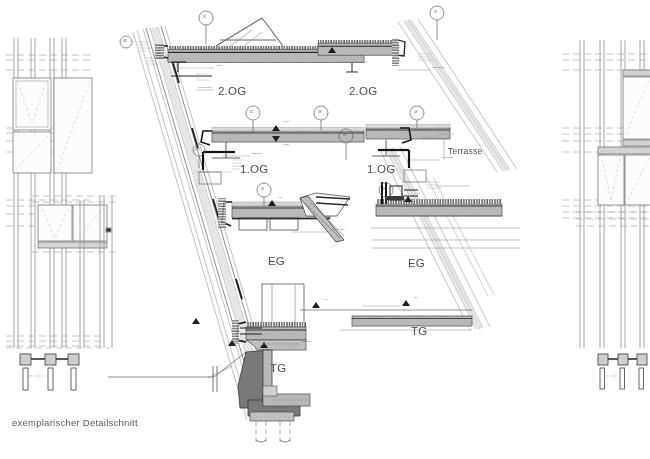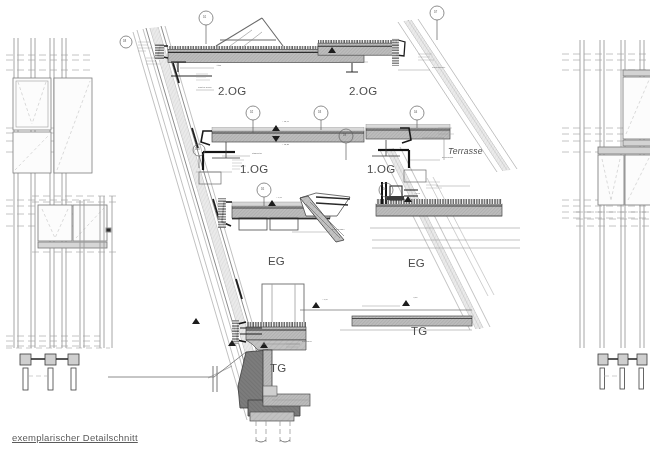--- a/index.html
+++ b/index.html
@@ -649,24 +649,24 @@
   <div class="lbl lbl-level" style="left:367px; top:163px;">1.OG</div>
 
   <div class="lbl lbl-level" style="left:268px; top:255px;">EG</div>
 
   <div class="lbl lbl-level" style="left:408px; top:257px;">EG</div>
 
   <div class="lbl lbl-level" style="left:411px; top:325px;">TG</div>
 
   <div class="lbl lbl-level" style="left:270px; top:362px;">TG</div>
 
-  <div class="lbl lbl-terrasse" style="left:448px; top:146px;font-style:italic;">Terrasse</div>
-
-
-  <div class="lbl lbl-caption" style="left:12px; top:432px;text-decoration:underline;">exemplarischer Detailschnitt</div>
+  <div class="lbl lbl-terrasse" style="left:448px; top:146px;">Terrasse</div>
+
+
+  <div class="lbl lbl-caption" style="left:12px; top:417px;">exemplarischer Detailschnitt</div>
 
   <div class="micro" style="left:282px; top:120px;">+ 15,40</div>
   <div class="micro" style="left:282px; top:143px;">+ 12,25</div>
   <div class="micro" style="left:276px; top:196px;">+ 9,10</div>
   <div class="micro" style="left:414px; top:192px;">+ 5,95</div>
   <div class="micro" style="left:322px; top:298px;">± 0,00</div>
   <div class="micro" style="left:412px; top:296px;">- 3,15</div>
   <div class="micro" style="left:216px; top:64px;">Attika</div>
   <div class="micro" style="left:198px; top:86px;">Pfosten-Riegel</div>
   <div class="micro" style="left:252px; top:152px;">Stahlbeton</div>

